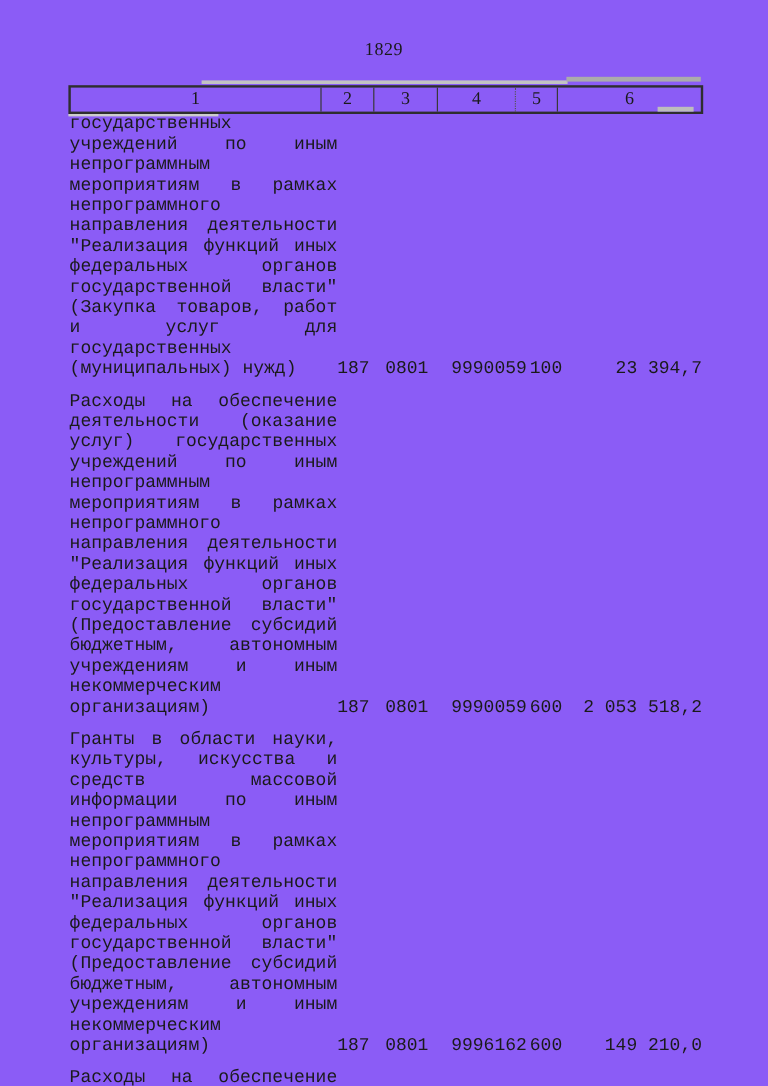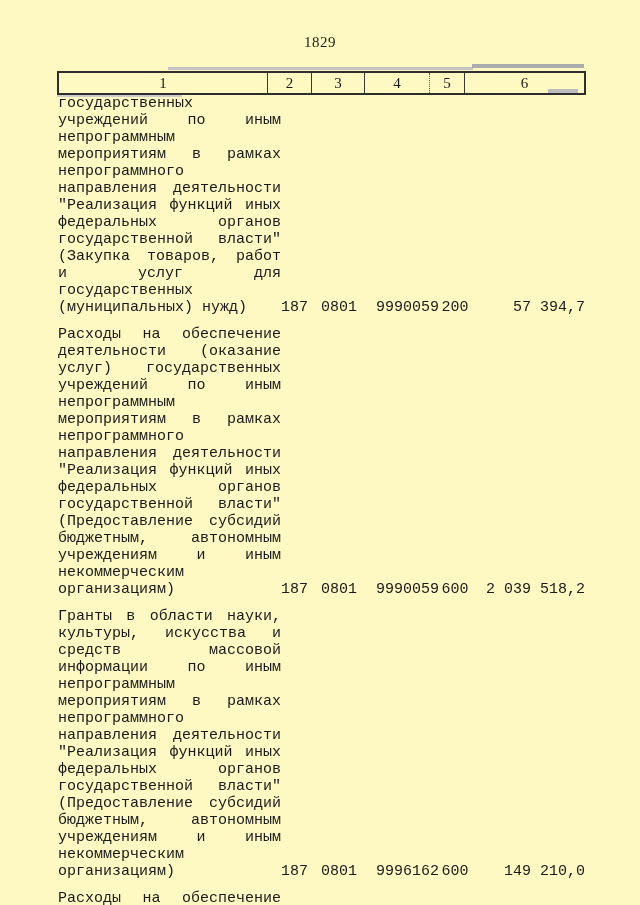--- a/index.html
+++ b/index.html
@@ -4,21 +4,21 @@
 <style>
   html, body {
     margin: 0;
     padding: 0;
     background: #ffffff;
   }
   .page {
     position: relative;
     width: 640px;
     height: 905px;
-    background: #fef9c3;
+    background: #8b5cf6;
     font-family: "Liberation Serif", serif;
     color: #1a1a1a;
     overflow: hidden;
   }
   .page-number {
     position: absolute;
     top: 34px;
     left: 0;
     width: 640px;
     text-align: center;
@@ -102,31 +102,31 @@
       <div class="hc hc5">5</div>
       <div class="hc hc6">6</div>
     </div>
 
     <div class="tbody">
   <div class="trow">
     <div class="c1">государственных учреждений по иным непрограммным мероприятиям в рамках непрограммного направления деятельности "Реализация функций иных федеральных органов государственной власти" (Закупка товаров, работ и услуг для государственных (муниципальных) нужд)</div>
     <div class="c2">187</div>
     <div class="c3">0801</div>
     <div class="c4">9990059</div>
-    <div class="c5">200</div>
-    <div class="c6">57 394,7</div>
+    <div class="c5">100</div>
+    <div class="c6">23 394,7</div>
   </div>
 
   <div class="trow">
     <div class="c1">Расходы на обеспечение деятельности (оказание услуг) государственных учреждений по иным непрограммным мероприятиям в рамках непрограммного направления деятельности "Реализация функций иных федеральных органов государственной власти" (Предоставление субсидий бюджетным, автономным учреждениям и иным некоммерческим организациям)</div>
     <div class="c2">187</div>
     <div class="c3">0801</div>
     <div class="c4">9990059</div>
     <div class="c5">600</div>
-    <div class="c6">2 039 518,2</div>
+    <div class="c6">2 053 518,2</div>
   </div>
 
   <div class="trow">
     <div class="c1">Гранты в области науки, культуры, искусства и средств массовой информации по иным непрограммным мероприятиям в рамках непрограммного направления деятельности "Реализация функций иных федеральных органов государственной власти" (Предоставление субсидий бюджетным, автономным учреждениям и иным некоммерческим организациям)</div>
     <div class="c2">187</div>
     <div class="c3">0801</div>
     <div class="c4">9996162</div>
     <div class="c5">600</div>
     <div class="c6">149 210,0</div>
   </div>

